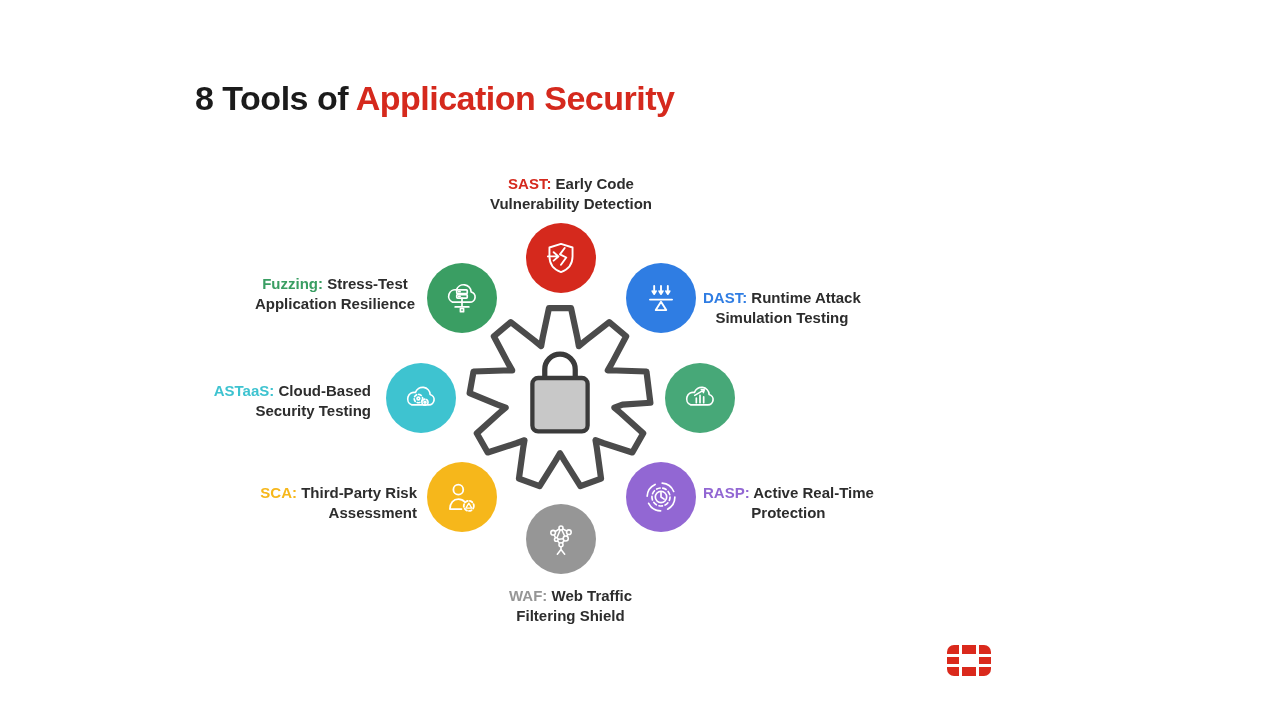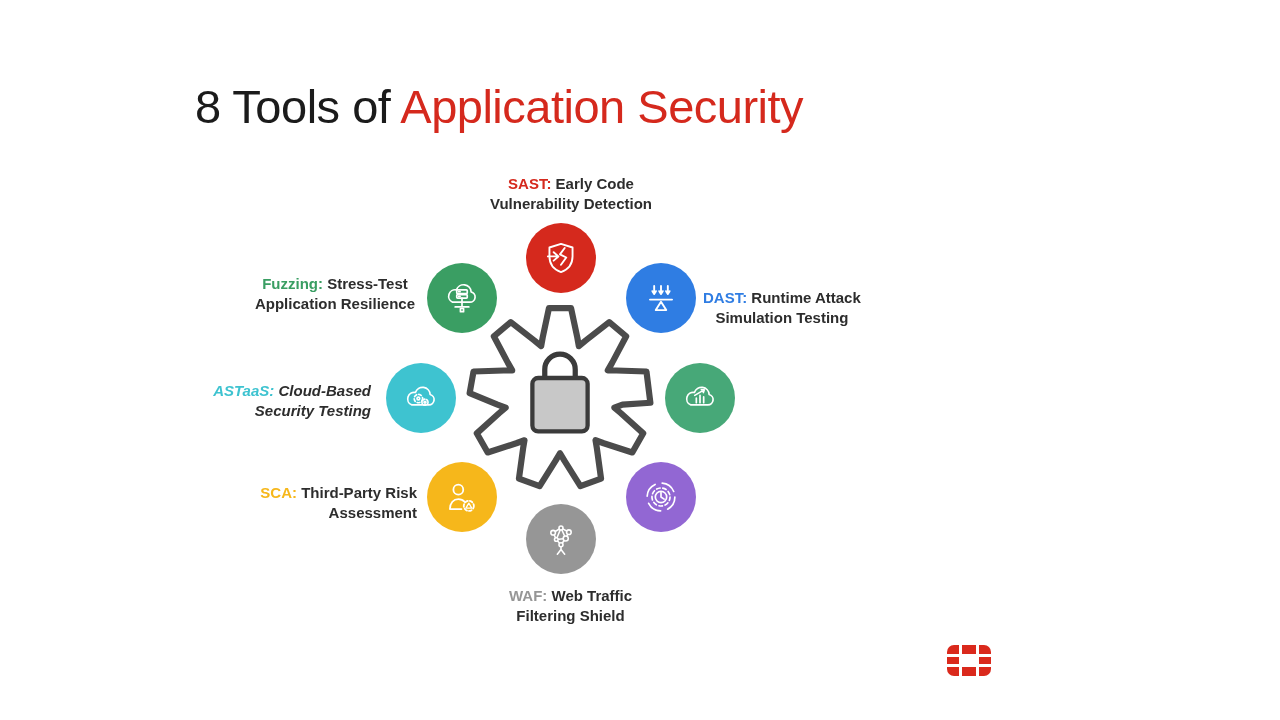--- a/index.html
+++ b/index.html
@@ -1,35 +1,35 @@
 <!DOCTYPE html>
 <html><head>
 <meta charset="utf-8">
 <style>
   html,body{margin:0;padding:0;background:#fff;}
   #canvas{
     position:relative;width:1280px;height:720px;background:#ffffff;overflow:hidden;
     font-family:"Liberation Sans", sans-serif;
   }
   .title{
-    position:absolute;left:195px;top:79px;font-size:47px;font-weight:400;
+    position:absolute;left:195px;top:79px;font-size:34px;font-weight:700;
     color:#1b1b1b;letter-spacing:-0.5px;white-space:nowrap;
   }
   .label{
     position:absolute;font-size:15px;line-height:20px;font-weight:700;
     color:#2d2d2d;white-space:nowrap;text-align:center;
   }
   .label .kw{font-weight:700;}
   .l-sast{left:490px;top:174px;}
   .l-dast{left:703px;top:288px;}
   .l-iast{left:748px;top:381px;}
   .l-rasp{left:703px;top:483px;}
   .l-waf{left:509px;top:586px;}
   .l-sca{right:863px;top:483px;text-align:right;}
-  .l-astaas{right:909px;top:381px;text-align:right;font-style:italic;}
+  .l-astaas{right:909px;top:381px;text-align:right;}
   .l-fuzzing{right:865px;top:274px;text-align:center;}
   .circle{
     position:absolute;width:70px;height:70px;border-radius:50%;
     display:flex;align-items:center;justify-content:center;
   }
   .c-sast{left:526px;top:223px;}
   .c-dast{left:626px;top:263px;}
   .c-iast{left:665px;top:363px;}
   .c-rasp{left:626px;top:462px;}
   .c-waf{left:526px;top:504px;}
@@ -152,20 +152,24 @@
     <div><span class="kw" style="color: rgb(213, 41, 29);">SAST:</span><span> Early Code</span></div>
     <div>Vulnerability Detection</div>
   </div>
 
   <div class="label l-dast">
     <div><span class="kw" style="color: rgb(47, 125, 227);">DAST:</span><span> Runtime Attack</span></div>
     <div>Simulation Testing</div>
   </div>
 
 
+  <div class="label l-rasp">
+    <div><span class="kw" style="color: rgb(146, 103, 211);">RASP:</span><span> Active Real-Time</span></div>
+    <div>Protection</div>
+  </div>
 
   <div class="label l-sca">
     <div><span class="kw" style="color: rgb(246, 183, 27);">SCA:</span><span> Third-Party Risk</span></div>
     <div>Assessment</div>
   </div>
 
   <div class="label l-waf">
     <div><span class="kw" style="color: rgb(150, 150, 150);">WAF:</span><span> Web Traffic</span></div>
     <div>Filtering Shield</div>
   </div>

